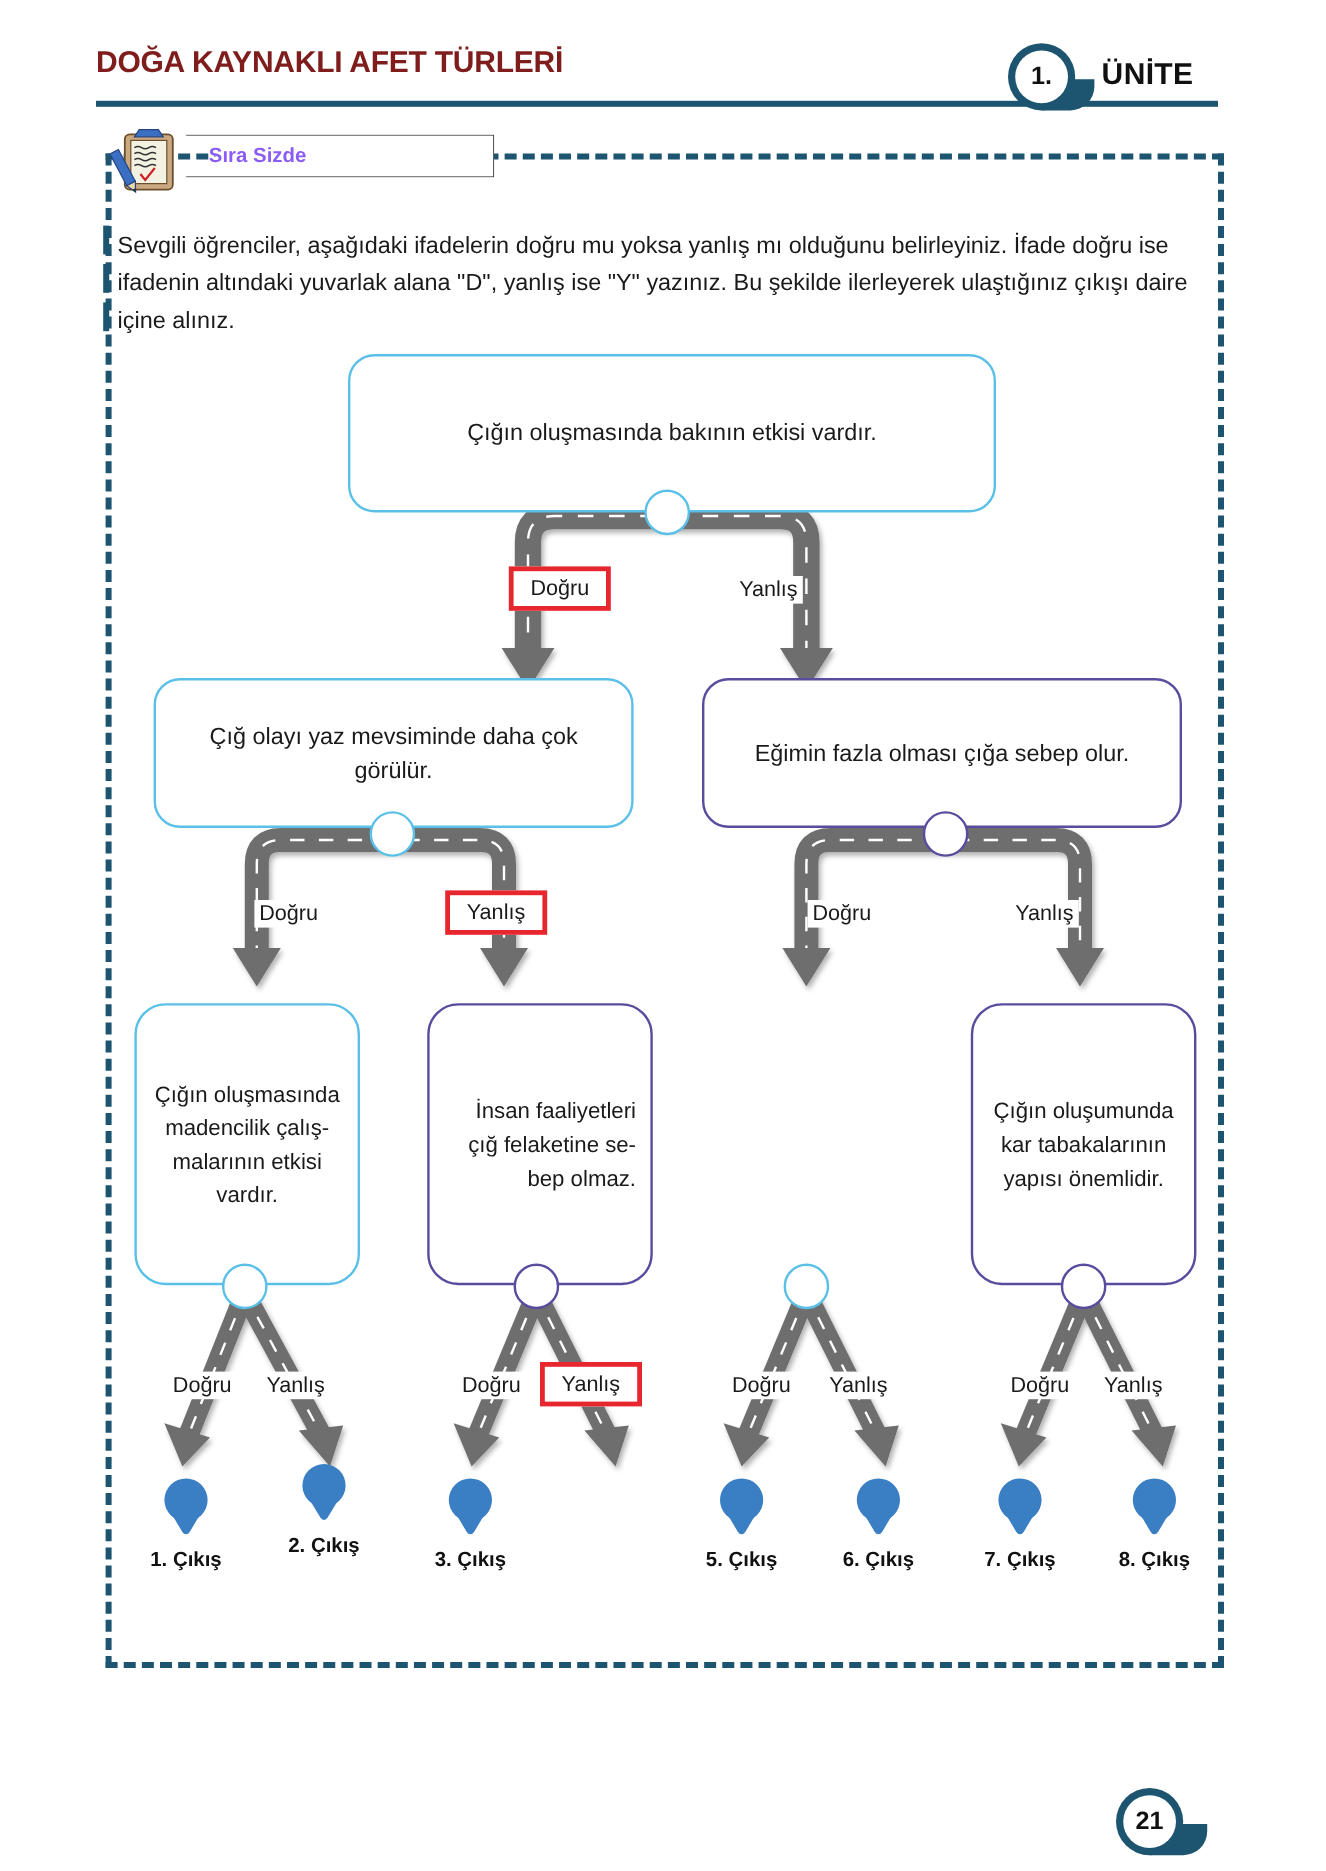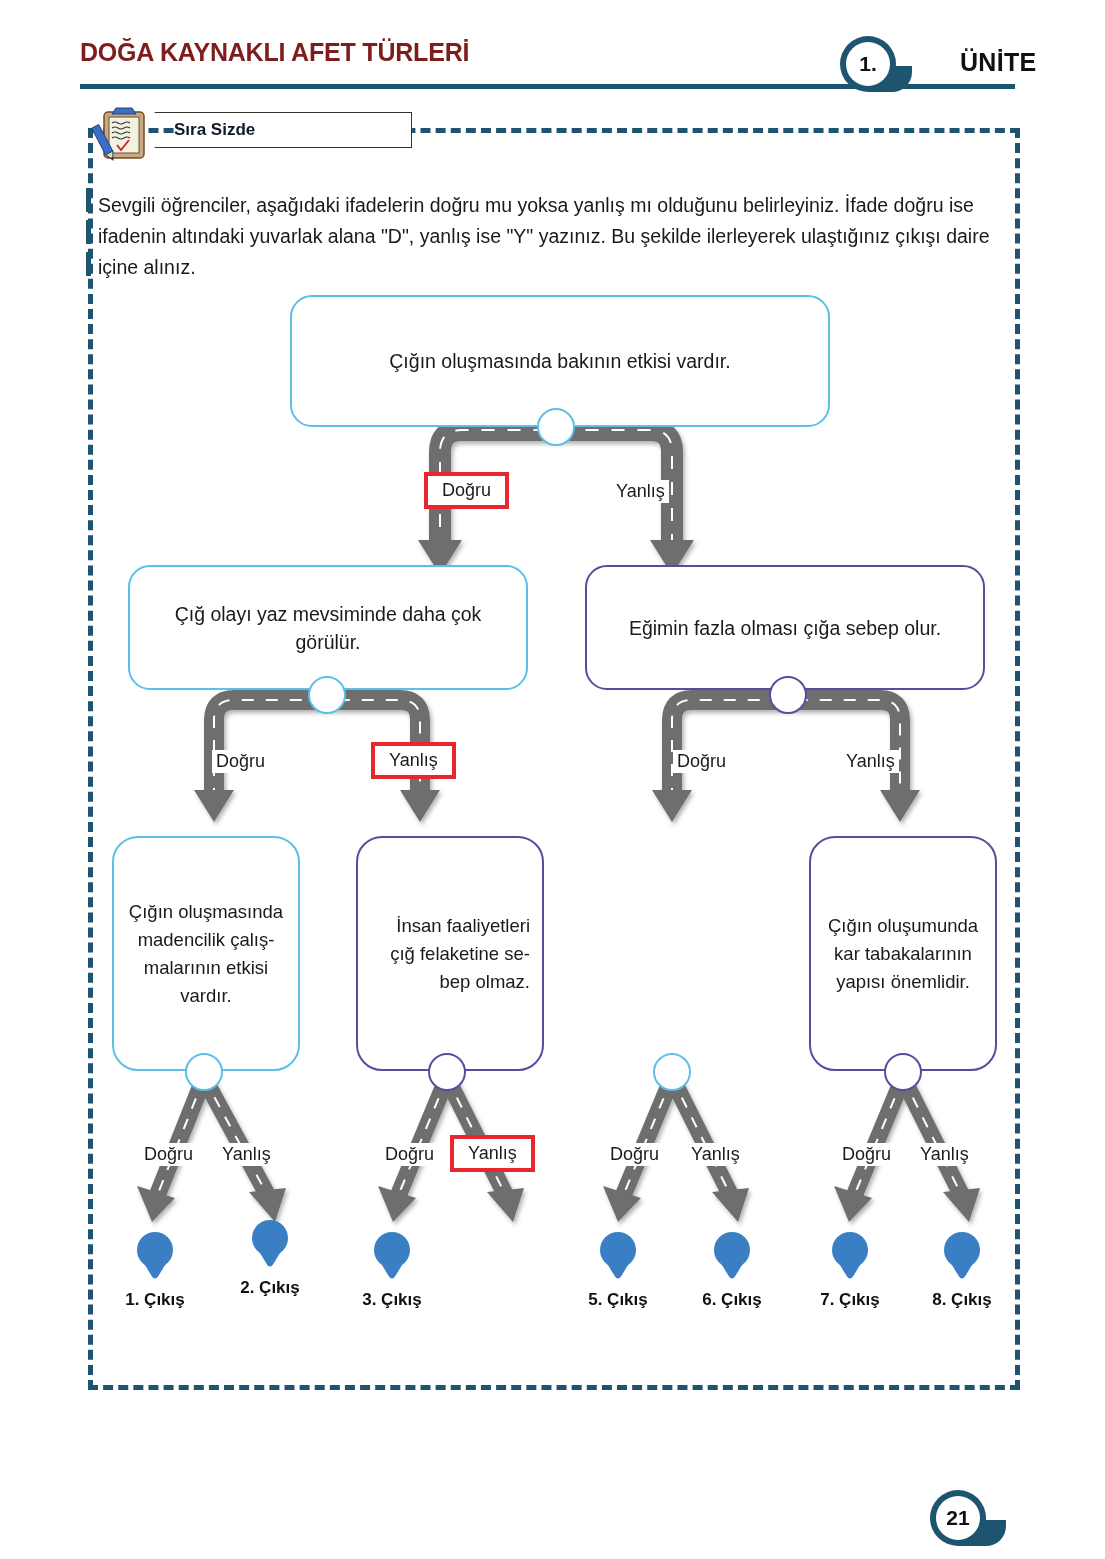--- a/index.html
+++ b/index.html
@@ -33,39 +33,39 @@
     position:absolute;left:28px;top:30px;width:44px;height:26px;
     background:#1d5570;border-bottom-right-radius:20px;
   }
   .unit-num{
     position:absolute;left:0;top:0;width:56px;height:56px;
     display:flex;align-items:center;justify-content:center;
     font-size:21px;font-weight:bold;color:#111;z-index:3;
   }
   .unit-word{
     position:absolute;left:78px;top:12px;
-    font-size:25px;font-weight:bold;color:#111;letter-spacing:.3px;margin-left:42px;
+    font-size:25px;font-weight:bold;color:#111;letter-spacing:.3px;
   }
 
   
   .frame{
     position:absolute;left:88px;top:128px;width:932px;height:1262px;
     border:5px dashed #1d5570;box-sizing:border-box;
   }
 
   
   .banner{position:absolute;left:92px;top:104px;width:320px;height:52px;z-index:6;}
   .banner-flag{
     position:absolute;left:62px;top:8px;width:258px;height:36px;background:#fff;
     border:1.5px solid #333;box-sizing:border-box;
     clip-path:polygon(0 0,100% 0,100% 100%,0 100%,0 100%,26px 50%);
   }
   .banner-label{
     position:absolute;left:82px;top:16px;
-    font-size:17px;font-weight:bold;color:#0f172a;
+    font-size:17px;font-weight:bold;color:#8b5cf6;
   }
   .clipboard{position:absolute;left:0px;top:0px;width:66px;height:60px;}
 
   
   .instr{
     position:absolute;left:98px;top:190px;width:900px;
     font-size:19.5px;line-height:31px;color:#1a1a1a;
   }
   .instr-bars{position:absolute;left:86px;top:188px;width:5px;height:88px;}
   .instr-bars i{display:block;width:5px;height:24px;background:#1d5570;margin-bottom:8px;}

